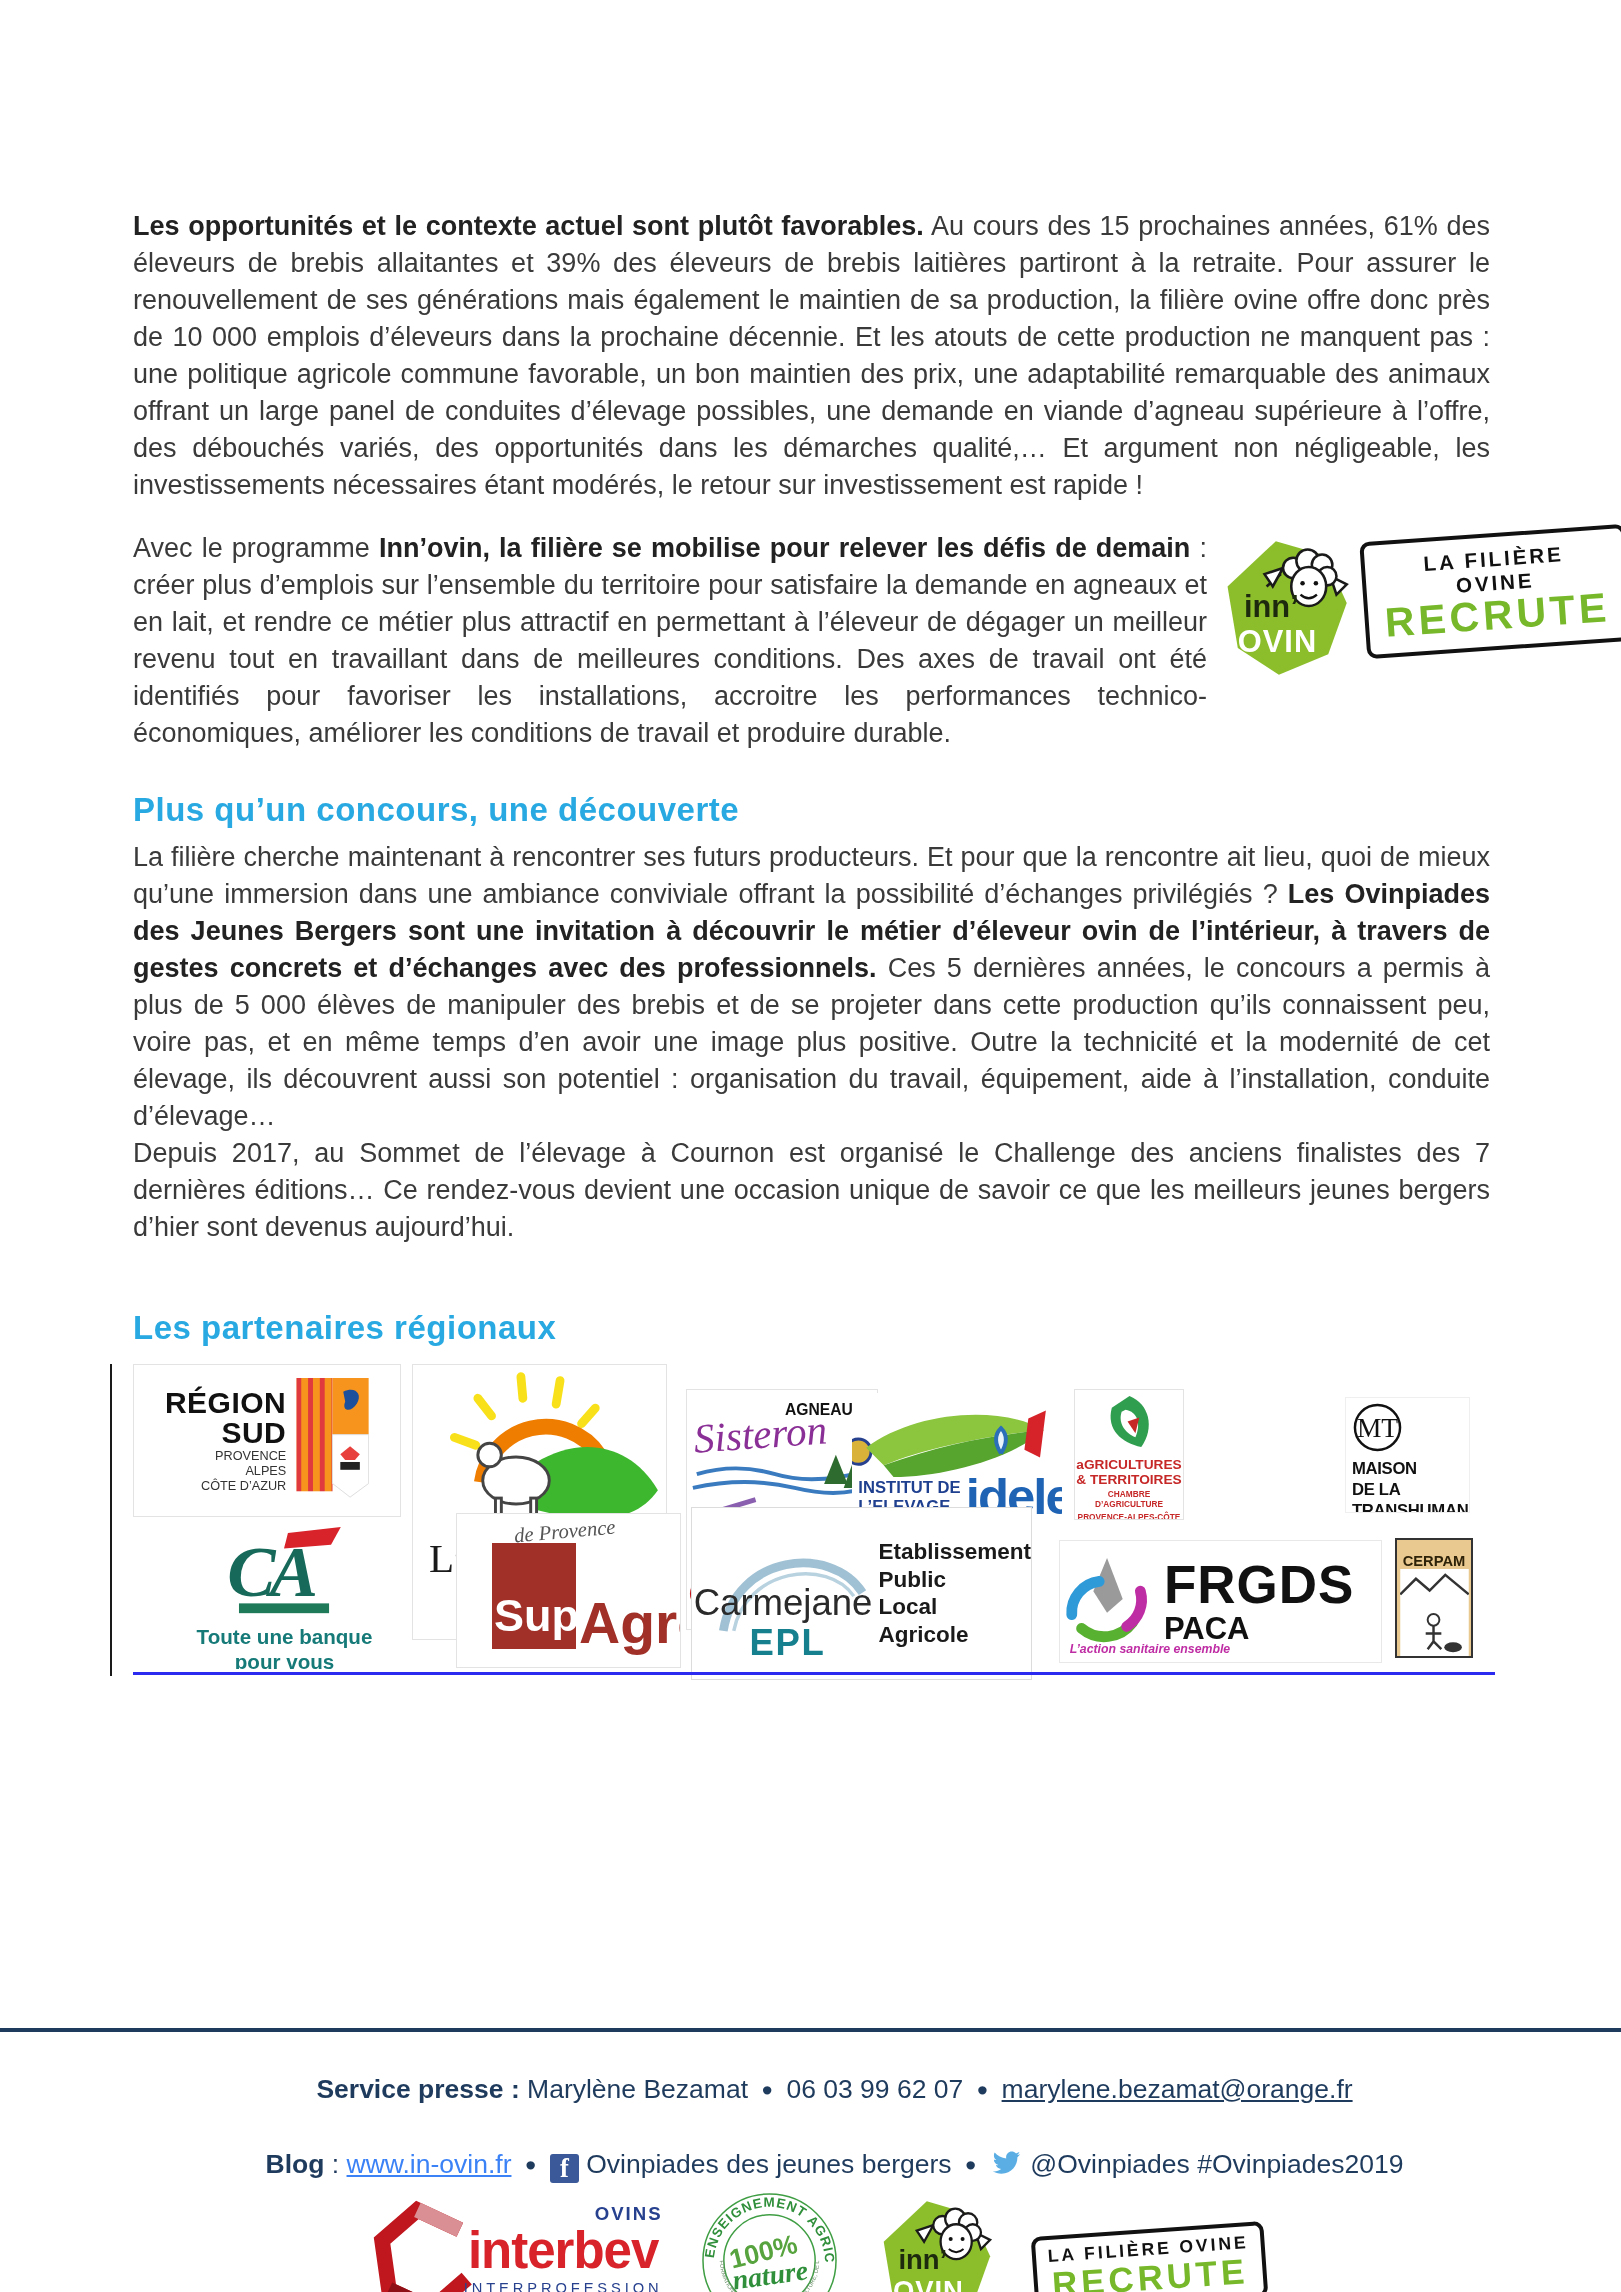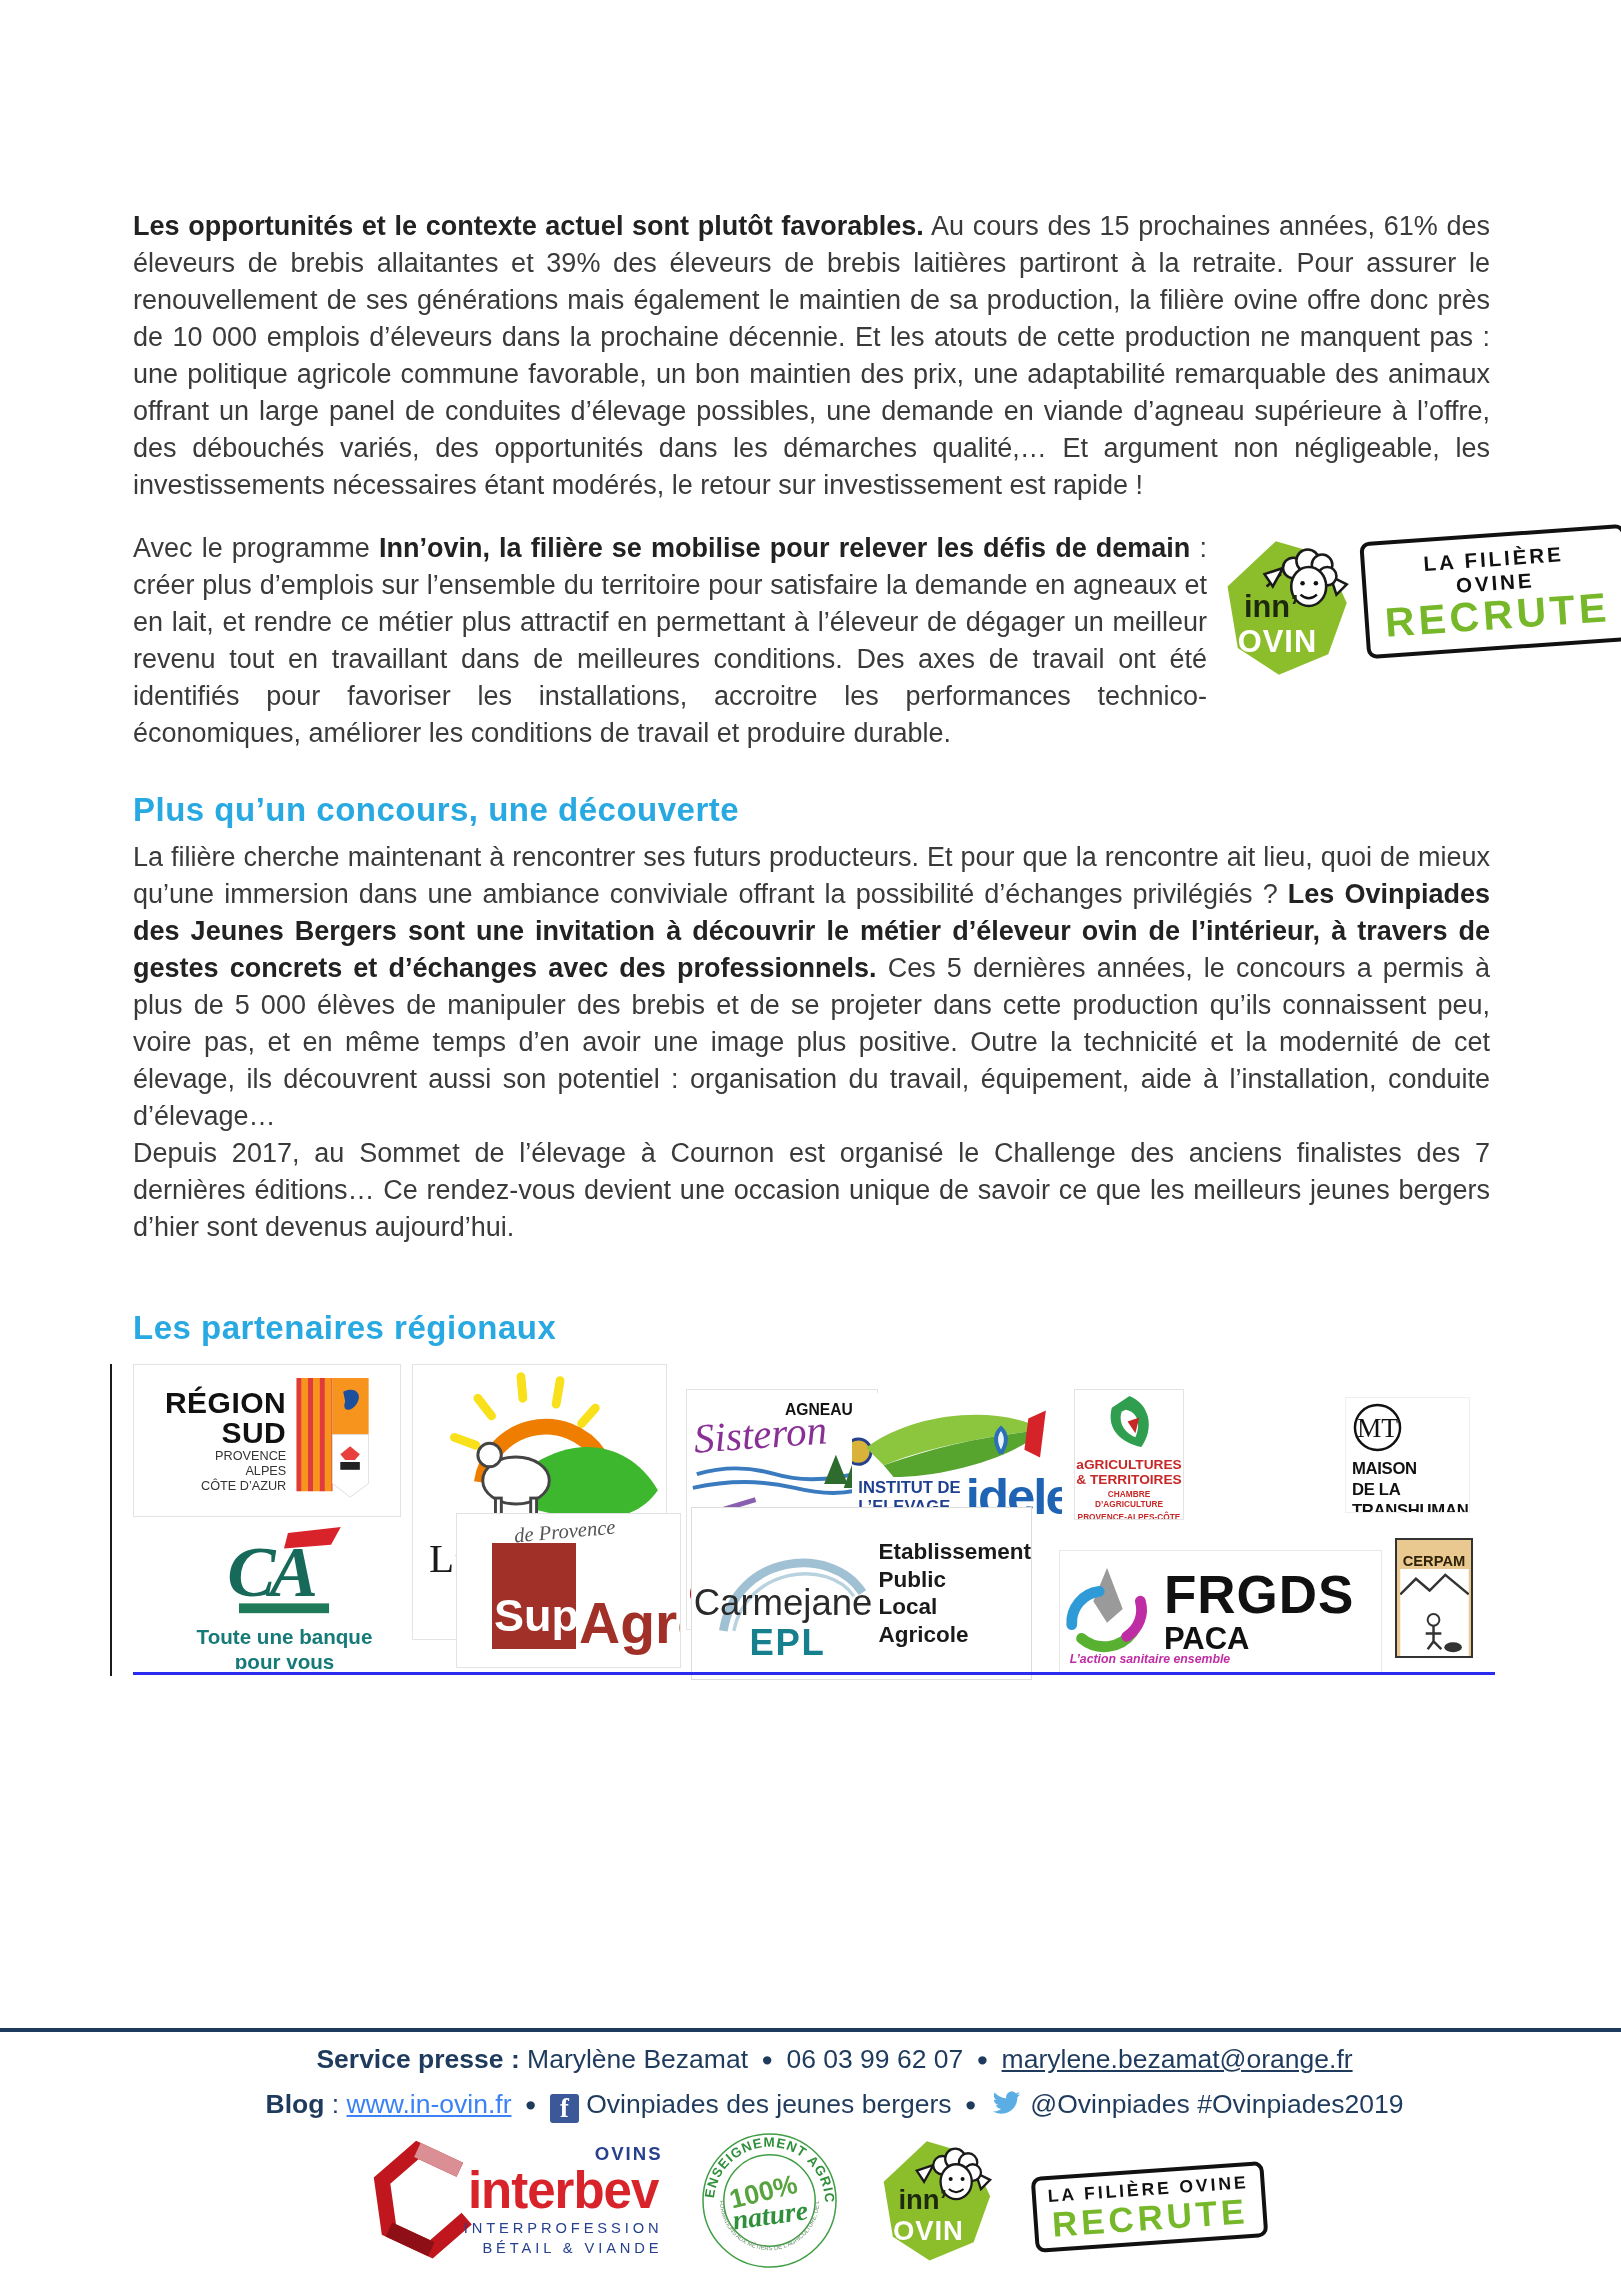--- a/index.html
+++ b/index.html
@@ -55,33 +55,33 @@
   
   .supagro{left:323px;top:155px;width:225px;height:155px;}
   .sa-script{position:absolute;left:57px;top:5.9px;font-family:"Liberation Serif",serif;font-style:italic;font-size:20.6px;color:#555;transform:rotate(-5deg);}
   .sa-square{position:absolute;left:35px;top:29px;width:84px;height:106px;background:#a03028;}
   .sa-sup{position:absolute;left:37px;top:76px;color:#fff;font-weight:bold;font-size:45px;}
   .sa-agro{position:absolute;left:122px;top:76px;color:#a03028;font-weight:bold;font-size:57px;}
   
   .carmejane{left:558px;top:149px;width:341px;height:173px;display:flex;align-items:center;border-color:#dcdcdc;}
   .cj-right{margin-left:2px;font-weight:bold;font-size:22.5px;color:#1a1a1a;line-height:1.22;}
   
-  .frgds{left:926px;top:192px;width:323px;height:123px;border-color:#e8e8e8;display:flex;align-items:center;}
+  .frgds{left:926px;top:182px;width:323px;height:123px;border-color:#e8e8e8;display:flex;align-items:center;}
   .fr-text{margin-left:5.9px;line-height:1;}
   .fr-name{font-size:53px;font-weight:900;color:#111;letter-spacing:1px;}
   .fr-paca{font-size:31px;font-weight:bold;color:#111;margin-top:2px;}
   .fr-tag{position:absolute;left:9.8px;bottom:5.9px;color:#bf2da4;font-style:italic;font-size:12.3px;font-weight:bold;}
   
   .cerpam{left:1262px;top:180px;width:78px;height:120px;background:#e9c98f;border:2px solid #333;text-align:center;}
   .cp-name{font-size:14.7px;font-weight:900;color:#2e2209;padding-top:13px;}
 
   
   .footer-abs{position:absolute;top:2028px;left:0;width:1621px;text-align:center;}
   .footer-rule{height:3.9px;background:#1e3a5c;width:100%;}
-  .f-line{font-size:26.5px;color:#1e3a5c;margin-top:10px;line-height:35px;padding-left:48px;}
+  .f-line{font-size:26.5px;color:#1e3a5c;margin-top:40px;line-height:35px;padding-left:48px;}
   .f-line b{color:#1e3a5c;}
   .f-line .bullet{font-size:19.6px;vertical-align:2px;padding:0 5.9px;}
   a.navy-link{color:#1e3a5c;text-decoration:underline;}
   a.blue-link{color:#3b82f6;text-decoration:underline;}
   .fb-badge{display:inline-block;width:29px;height:29px;background:#3b5998;color:#fff;border-radius:2.9px;
     font-family:"Liberation Serif",serif;font-weight:bold;font-size:26.5px;line-height:29px;text-align:center;vertical-align:-3.9px;}
   .tw-icon{vertical-align:-3.9px;}
   .bottom-logos{display:flex;justify-content:center;align-items:center;gap:37px;margin-top:7.8px;}
   
   .interbev{display:flex;align-items:center;}

